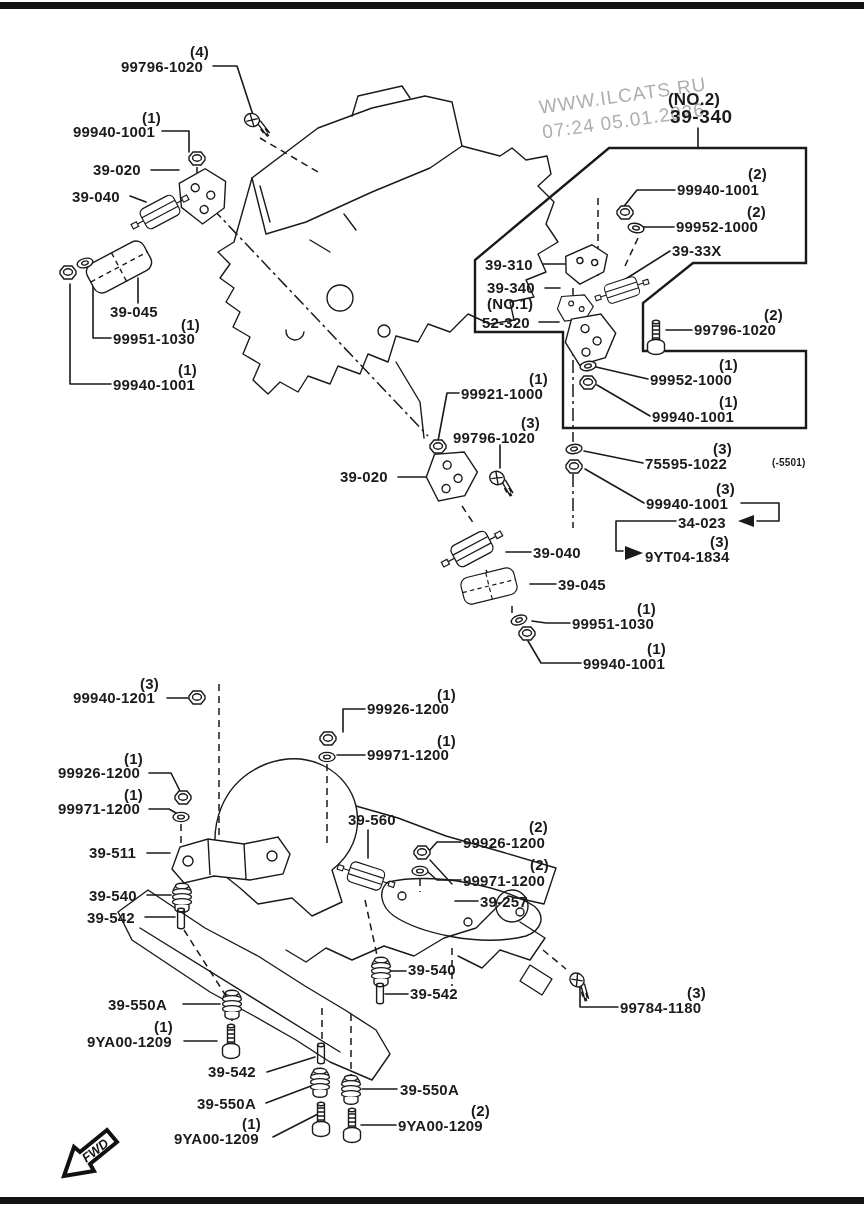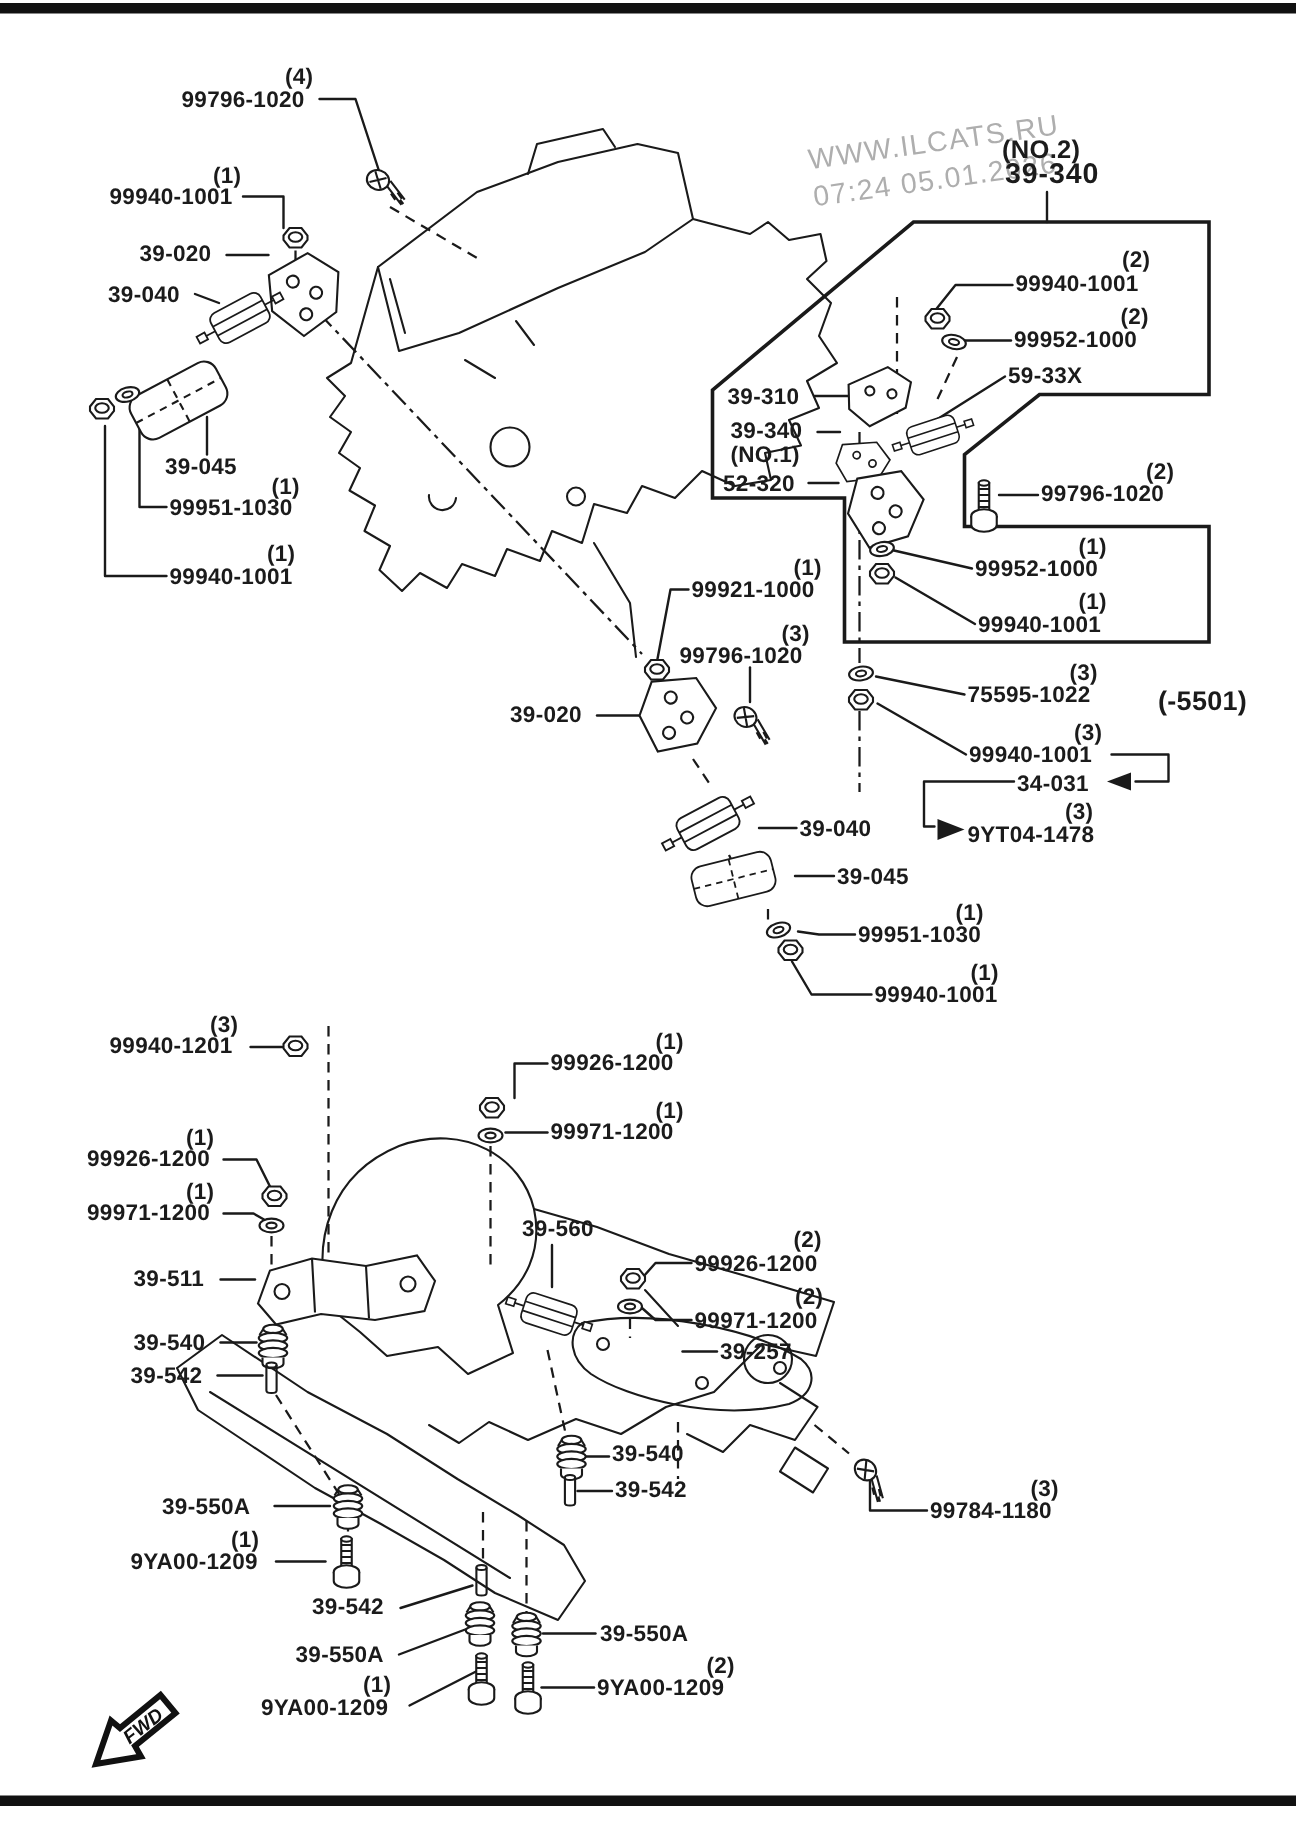--- a/index.html
+++ b/index.html
@@ -4,21 +4,21 @@
 <style>
   html,body{margin:0;padding:0;background:#e8e8e8;}
   #stage{position:relative;width:864px;height:1214px;background:#ffffff;overflow:hidden;
          font-family:"Liberation Sans",sans-serif;}
   #diagram-svg{position:absolute;left:0;top:0;z-index:1;}
   .bar{position:absolute;left:0;width:864px;height:7px;background:#111;z-index:3;}
   .L{position:absolute;z-index:4;white-space:nowrap;line-height:1;color:#1b1b1b;
      font-family:"Liberation Sans",sans-serif;font-size:15px;font-weight:700;letter-spacing:.2px;}
   .b17{font-size:17px;}
   .b19{font-size:19px;letter-spacing:.6px;}
-  .sm{font-size:18px;font-weight:700;}
+  .sm{font-size:10px;font-weight:700;}
   .wm{position:absolute;left:540px;top:84px;z-index:2;transform:rotate(-8deg);
       color:#aeaeae;font-size:19px;letter-spacing:1px;line-height:1.3;font-weight:400;}
 </style>
 </head>
 <body>
 
 <div id="stage">
 
   <div class="bar" style="top:2px"></div>
   <div class="bar" style="top:1197px"></div>
@@ -273,38 +273,38 @@
   <div class="L" style="left:113px;top:331px">99951-1030</div>
   <div class="L" style="left:181px;top:317px">(1)</div>
   <div class="L" style="left:113px;top:377px">99940-1001</div>
   <div class="L" style="left:178px;top:362px">(1)</div>
   <div class="L b17" style="left:668px;top:91px">(NO.2)</div>
   <div class="L b19" style="left:670px;top:107px">39-340</div>
   <div class="L" style="left:677px;top:182px">99940-1001</div>
   <div class="L" style="left:748px;top:166px">(2)</div>
   <div class="L" style="left:676px;top:219px">99952-1000</div>
   <div class="L" style="left:747px;top:204px">(2)</div>
-  <div class="L" style="left:672px;top:243px">59-33X</div>
+  <div class="L" style="left:672px;top:243px">39-33X</div>
   <div class="L" style="left:485px;top:257px">39-310</div>
   <div class="L" style="left:487px;top:280px">39-340</div>
   <div class="L" style="left:487px;top:296px">(NO.1)</div>
   <div class="L" style="left:482px;top:315px">52-320</div>
   <div class="L" style="left:694px;top:322px">99796-1020</div>
   <div class="L" style="left:764px;top:307px">(2)</div>
   <div class="L" style="left:650px;top:372px">99952-1000</div>
   <div class="L" style="left:719px;top:357px">(1)</div>
   <div class="L" style="left:652px;top:409px">99940-1001</div>
   <div class="L" style="left:719px;top:394px">(1)</div>
   <div class="L" style="left:645px;top:456px">75595-1022</div>
   <div class="L" style="left:713px;top:441px">(3)</div>
   <div class="L sm" style="left:772px;top:458px">(-5501)</div>
   <div class="L" style="left:646px;top:496px">99940-1001</div>
   <div class="L" style="left:716px;top:481px">(3)</div>
-  <div class="L" style="left:678px;top:515px">34-031</div>
-  <div class="L" style="left:645px;top:549px">9YT04-1478</div>
+  <div class="L" style="left:678px;top:515px">34-023</div>
+  <div class="L" style="left:645px;top:549px">9YT04-1834</div>
   <div class="L" style="left:710px;top:534px">(3)</div>
   <div class="L" style="left:461px;top:386px">99921-1000</div>
   <div class="L" style="left:529px;top:371px">(1)</div>
   <div class="L" style="left:453px;top:430px">99796-1020</div>
   <div class="L" style="left:521px;top:415px">(3)</div>
   <div class="L" style="left:340px;top:469px">39-020</div>
   <div class="L" style="left:533px;top:545px">39-040</div>
   <div class="L" style="left:558px;top:577px">39-045</div>
   <div class="L" style="left:572px;top:616px">99951-1030</div>
   <div class="L" style="left:637px;top:601px">(1)</div>

